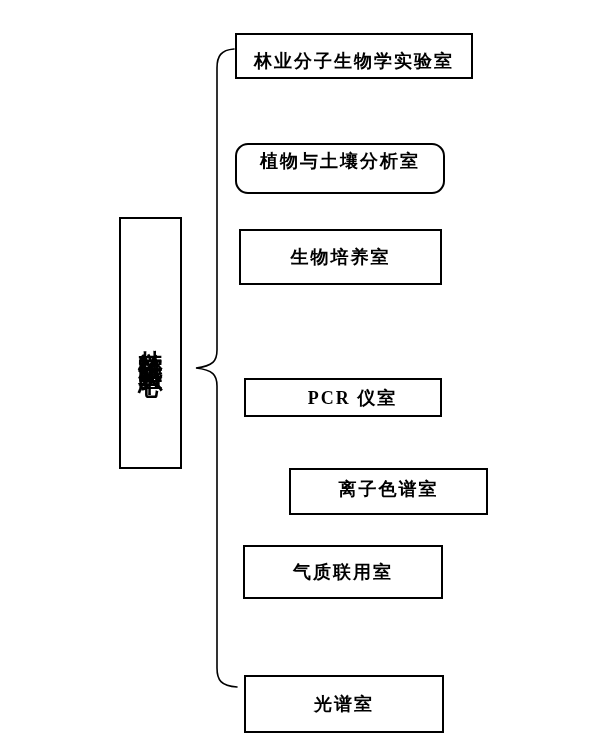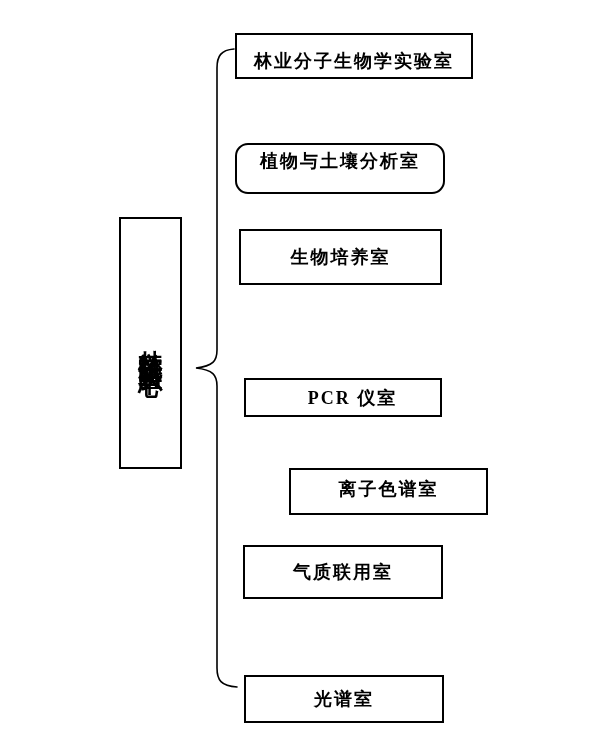--- a/index.html
+++ b/index.html
@@ -52,21 +52,21 @@
     white-space: nowrap;
   }
   .n1 { left: 235px; top: 33px;  width: 238px; height: 46px; padding-top: 9px; }
   .n2 { left: 235px; top: 143px; width: 210px; height: 51px; padding-bottom: 15px; border-radius: 13px; }
   .n3 { left: 239px; top: 229px; width: 203px; height: 56px; }
   .n4 { left: 245px; top: 308px; width: 199px; height: 46px; padding-bottom: 6px; }
   .n5 { left: 244px; top: 378px; width: 198px; height: 39px; padding-left: 19px; }
   .n6 { left: 245px; top: 468px; width: 199px; height: 47px; padding-bottom: 5px; margin-left: 44px; }
   .n7 { left: 243px; top: 545px; width: 200px; height: 54px; }
   .n8 { left: 244px; top: 610px; width: 200px; height: 39px; }
-  .n9 { left: 244px; top: 675px; width: 200px; height: 48px; }
+  .n9 { left: 244px; top: 675px; width: 200px; height: 58px; }
 </style>
 </head>
 <body>
 
 <div class="canvas">
 
   <svg class="brace-svg" viewBox="0 0 614 741" xmlns="http://www.w3.org/2000/svg">
     <path d="M 234 49
              C 221 50 217 56 217 68
              L 217 350

